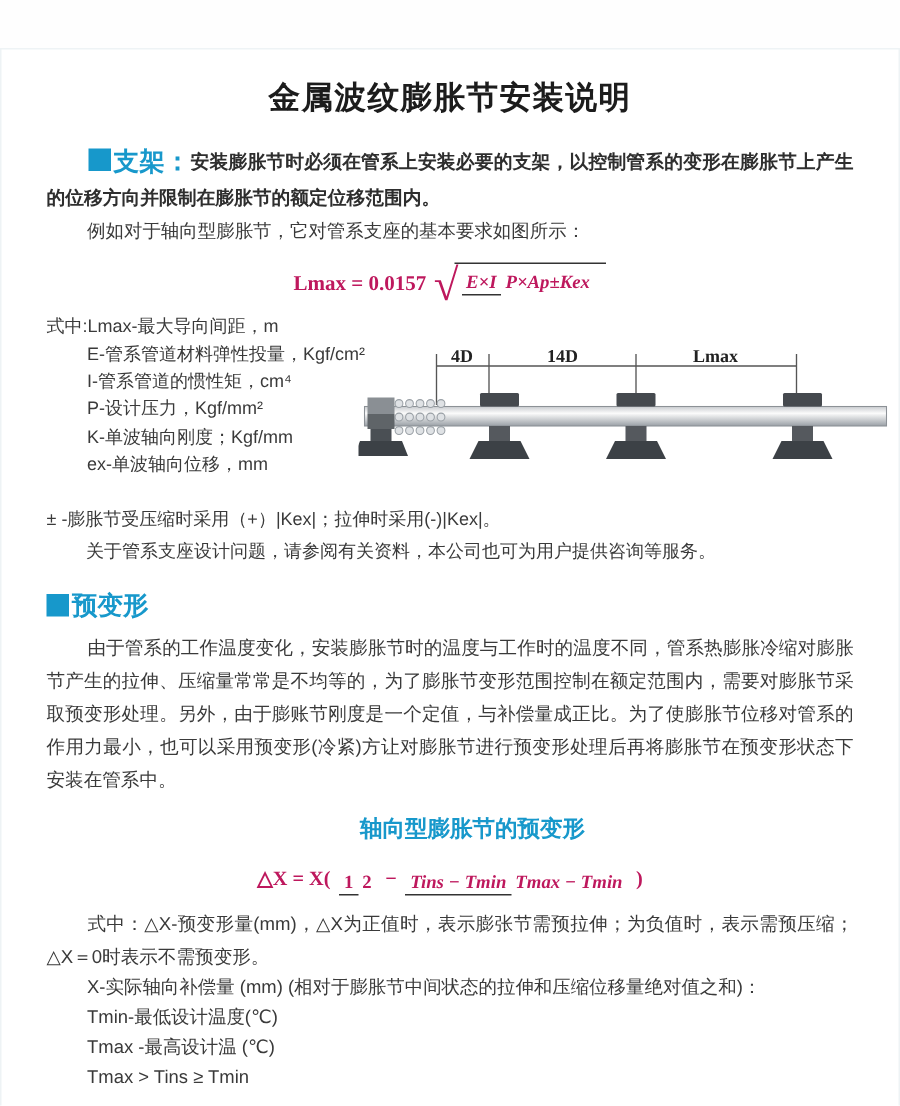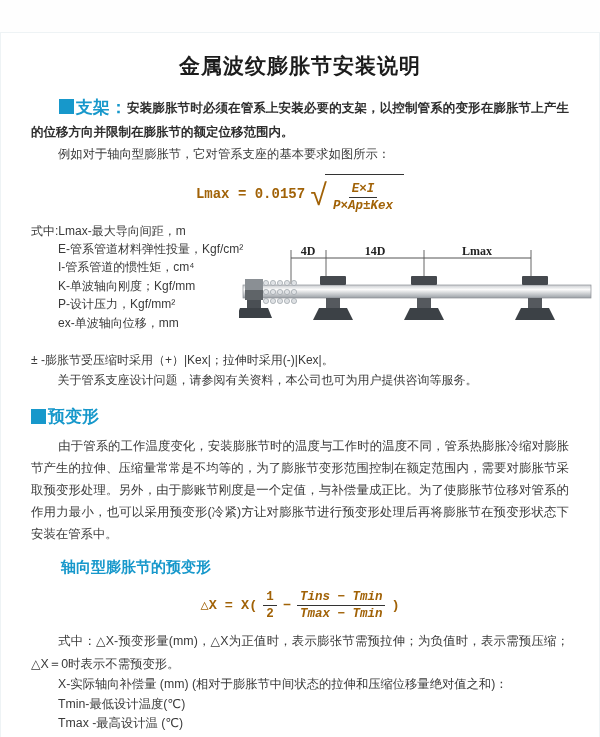--- a/index.html
+++ b/index.html
@@ -14,45 +14,45 @@
   .page { width:600px; height:737px; padding:12px 30px 0 30px; position:relative; background:#fff; border:1px solid #eef3f5;margin-top:32px; }
   .doc-title { text-align:center; font-size:21px; font-weight:bold; color:#1c1c1c; margin:4px 0 10px 0; letter-spacing:1px; }
 
   .sec-head { color:var(--accent); font-size:17px; font-weight:bold; vertical-align:-1px; }
   .sec-square { display:inline-block; width:15px; height:15px; background:var(--accent); margin-right:2px; vertical-align:-2px; }
 
   .lead { text-indent:2.2em; font-weight:bold; text-align:justify; line-height:1.75; font-size:12.5px; color:#2e2e2e; }
   .plain { text-indent:2.2em; line-height:1.7; font-size:12.3px; }
 
   
-  .formula { display:flex; justify-content:center; align-items:center; gap:5px;
-             font-family:Liberation Mono, monospace; font-weight:bold; color:#a16207; font-size:14px; }
+  .formula { display:flex; justify-content:center; align-items:flex-end; gap:5px;
+             font-family:Liberation Serif, serif; font-weight:bold; color:#be185d; font-size:14px; }
   .formula-1 { margin:9px 0 7px 0; }
   .radical { display:inline-flex; align-items:center; }
   .rad-sign { font-size:30px; font-weight:normal; line-height:0.9; transform:translateY(3px); }
   .radicand { border-top:1.6px solid #333; padding:2px 8px 0 5px; margin-left:-3px; }
-  .frac { display:inline-flex; flex-direction:column; align-items:center; line-height:1.3; font-size:12.5px; }
+  .frac { display:inline-flex; flex-direction:row; align-items:center; line-height:1.3; font-size:12.5px; }
   .frac.ital { font-style:italic; }
   .frac .num { border-bottom:1px solid #333; padding:0 3px; }
   .frac .den { padding:0 3px; }
 
   
   .defs-block { position:relative; margin-top:4px; min-height:128px; }
   .def-line { line-height:18.4px; font-size:12px; white-space:nowrap; }
   .def-line.sub { padding-left:27px; }
   .diagram { position:absolute; right:-26px; top:22px; width:356px; height:96px; }
 
   .pm-line, .closing-line { font-size:12px; line-height:1.7; }
   .closing-line { text-indent:2.2em; }
 
   .h2-block { margin-top:13px; margin-bottom:4px; }
   .h2-label { color:var(--accent); font-size:17px; font-weight:bold; }
   .body-par { text-indent:2.2em; text-align:justify; line-height:1.78; font-size:12.4px; margin-top:2px; }
 
-  .h3 { color:var(--accent); font-size:15px; font-weight:bold; margin:10px 0 2px 30px; }
+  .h3 { color:var(--accent); font-size:15px; font-weight:bold; margin:10px 0 2px 30px;text-align:center; }
 
   .formula-2 { margin:10px 0 8px 0; font-size:13.5px; }
   .formula-2 .tok { margin:0 1px; }
 
   .t-line { text-indent:2.2em; line-height:1.62; font-size:12.3px; }
   svg text { font-family:"Liberation Serif","DejaVu Serif",serif; font-weight:bold; fill:#222; }
 </style>
 </head>
 <body>
 
@@ -73,22 +73,22 @@
           <span class="den">P×Ap±Kex</span>
         </span>
       </span>
     </span>
   </div>
 
   <div class="defs-block">
     <div class="def-line">式中:Lmax-最大导向间距，m</div>
     <div class="def-line sub">E-管系管道材料弹性投量，Kgf/cm²</div>
     <div class="def-line sub">I-管系管道的惯性矩，cm⁴</div>
+    <div class="def-line sub">P-设计压力，Kgf/mm²</div>
     <div class="def-line sub">K-单波轴向刚度；Kgf/mm</div>
-    <div class="def-line sub">P-设计压力，Kgf/mm²</div>
     <div class="def-line sub">ex-单波轴向位移，mm</div>
 
     <svg class="diagram" viewBox="0 0 356 96">
       <defs>
         <linearGradient id="pipeGrad" x1="0" y1="0" x2="0" y2="1">
           <stop offset="0" stop-color="#c9ccd0"></stop>
           <stop offset="0.35" stop-color="#fbfbfb"></stop>
           <stop offset="1" stop-color="#9aa0a6"></stop>
         </linearGradient>
       </defs>

